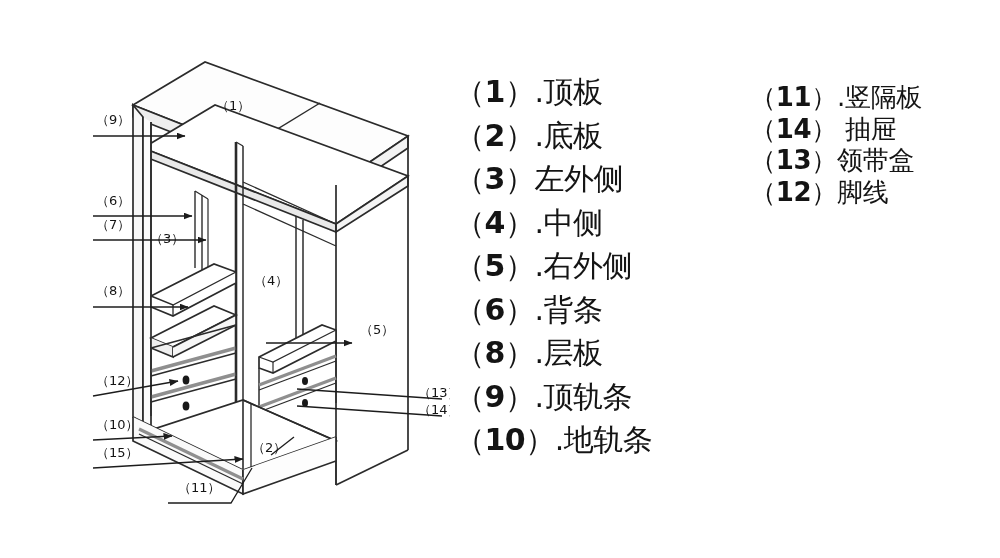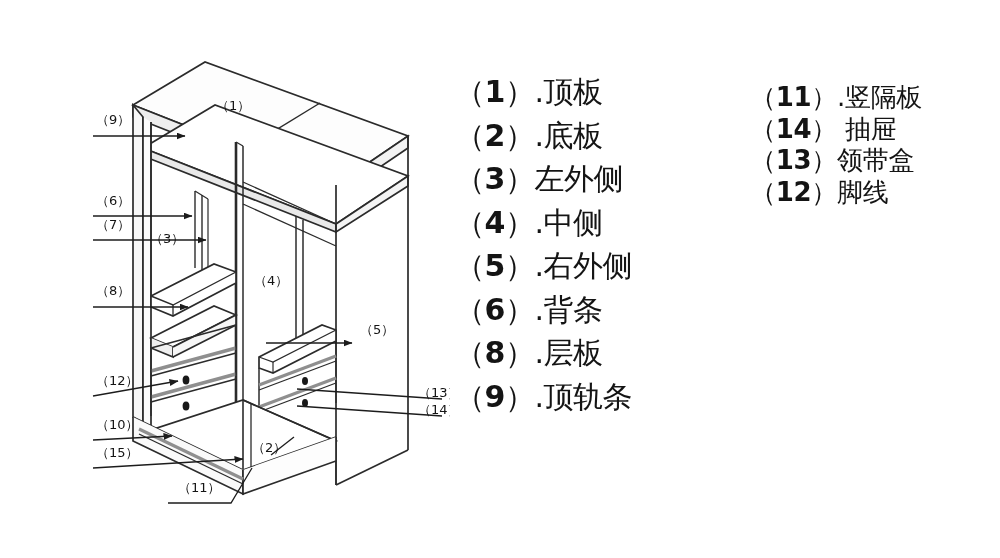--- a/index.html
+++ b/index.html
@@ -258,20 +258,21 @@
 
   <div class="legend-col" id="legend-col-left">
     <span class="legend-item"><span class="lg-paren">（</span><span class="lg-num">1</span><span class="lg-paren">）</span><span>.顶板</span></span>
     <span class="legend-item"><span class="lg-paren">（</span><span class="lg-num">2</span><span class="lg-paren">）</span><span>.底板</span></span>
     <span class="legend-item"><span class="lg-paren">（</span><span class="lg-num">3</span><span class="lg-paren">）</span><span>左外侧</span></span>
     <span class="legend-item"><span class="lg-paren">（</span><span class="lg-num">4</span><span class="lg-paren">）</span><span>.中侧</span></span>
     <span class="legend-item"><span class="lg-paren">（</span><span class="lg-num">5</span><span class="lg-paren">）</span><span>.右外侧</span></span>
     <span class="legend-item"><span class="lg-paren">（</span><span class="lg-num">6</span><span class="lg-paren">）</span><span>.背条</span></span>
     <span class="legend-item"><span class="lg-paren">（</span><span class="lg-num">8</span><span class="lg-paren">）</span><span>.层板</span></span>
     <span class="legend-item"><span class="lg-paren">（</span><span class="lg-num">9</span><span class="lg-paren">）</span><span>.顶轨条</span></span>
+    <span class="legend-item"><span class="lg-paren">（</span><span class="lg-num">10</span><span class="lg-paren">）</span><span>.地轨条</span></span>
   </div>
 
   <div class="legend-col" id="legend-col-right">
     <span class="legend-item"><span class="lg-paren">（</span><span class="lg-num">11</span><span class="lg-paren">）</span><span>.竖隔板</span></span>
     <span class="legend-item"><span class="lg-paren">（</span><span class="lg-num">14</span><span class="lg-paren">）</span><span> 抽屉</span></span>
     <span class="legend-item"><span class="lg-paren">（</span><span class="lg-num">13</span><span class="lg-paren">）</span><span>领带盒</span></span>
     <span class="legend-item"><span class="lg-paren">（</span><span class="lg-num">12</span><span class="lg-paren">）</span><span>脚线</span></span>
   </div>
 </div>
 

